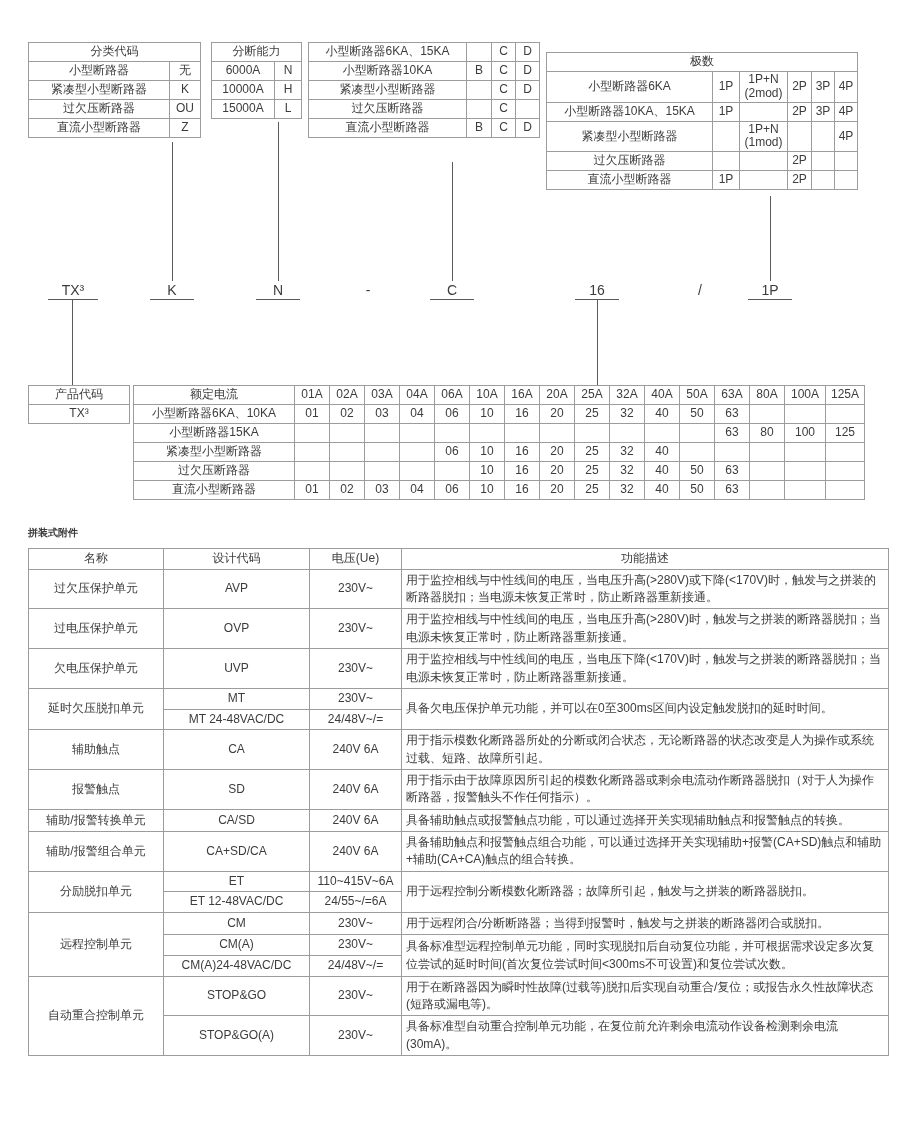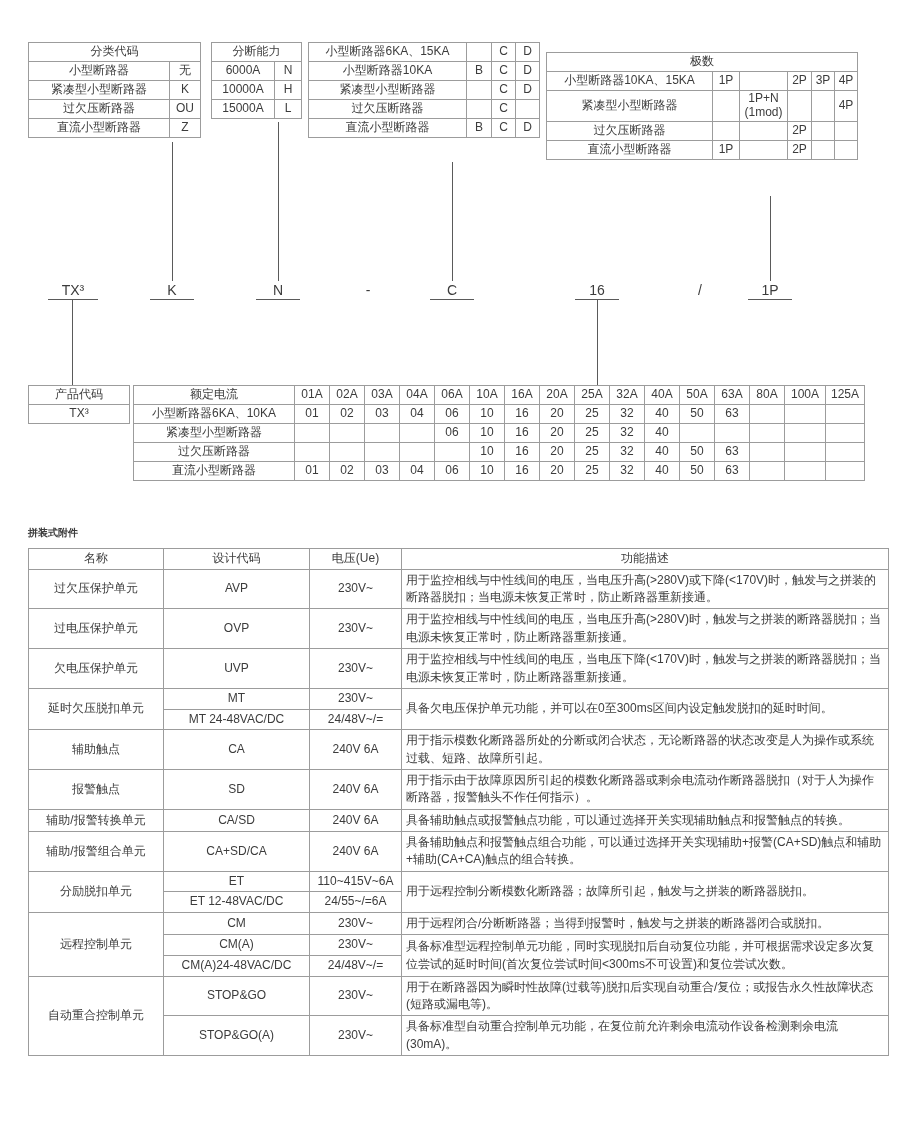--- a/index.html
+++ b/index.html
@@ -131,20 +131,29 @@
           <col style="width:48px">
           <col style="width:24px">
           <col style="width:23px">
           <col style="width:23px">
         </colgroup>
       <tbody>
           <tr>
             <td colspan="6">极数</td>
           </tr>
       <tr>
+            <td class="nm">小型断路器6KA</td>
+            <td>1P</td>
+            <td class="pre">1P+N
+(2mod)</td>
+            <td>2P</td>
+            <td>3P</td>
+            <td>4P</td>
+          </tr>
+      <tr>
             <td class="nm">小型断路器10KA、15KA</td>
             <td>1P</td>
             <td class="pre"></td>
             <td>2P</td>
             <td>3P</td>
             <td>4P</td>
           </tr>
       <tr>
             <td class="nm">紧凑型小型断路器</td>
             <td></td>
@@ -260,20 +269,39 @@
             <td>25</td>
             <td>32</td>
             <td>40</td>
             <td>50</td>
             <td>63</td>
             <td></td>
             <td></td>
             <td></td>
       </tr>
       <tr>
+        <td class="nm">小型断路器15KA</td>
+        <td></td>
+            <td></td>
+            <td></td>
+            <td></td>
+            <td></td>
+            <td></td>
+            <td></td>
+            <td></td>
+            <td></td>
+            <td></td>
+            <td></td>
+            <td></td>
+            <td>63</td>
+            <td>80</td>
+            <td>100</td>
+            <td>125</td>
+      </tr>
+      <tr>
         <td class="nm">紧凑型小型断路器</td>
         <td></td>
             <td></td>
             <td></td>
             <td></td>
             <td>06</td>
             <td>10</td>
             <td>16</td>
             <td>20</td>
             <td>25</td>

